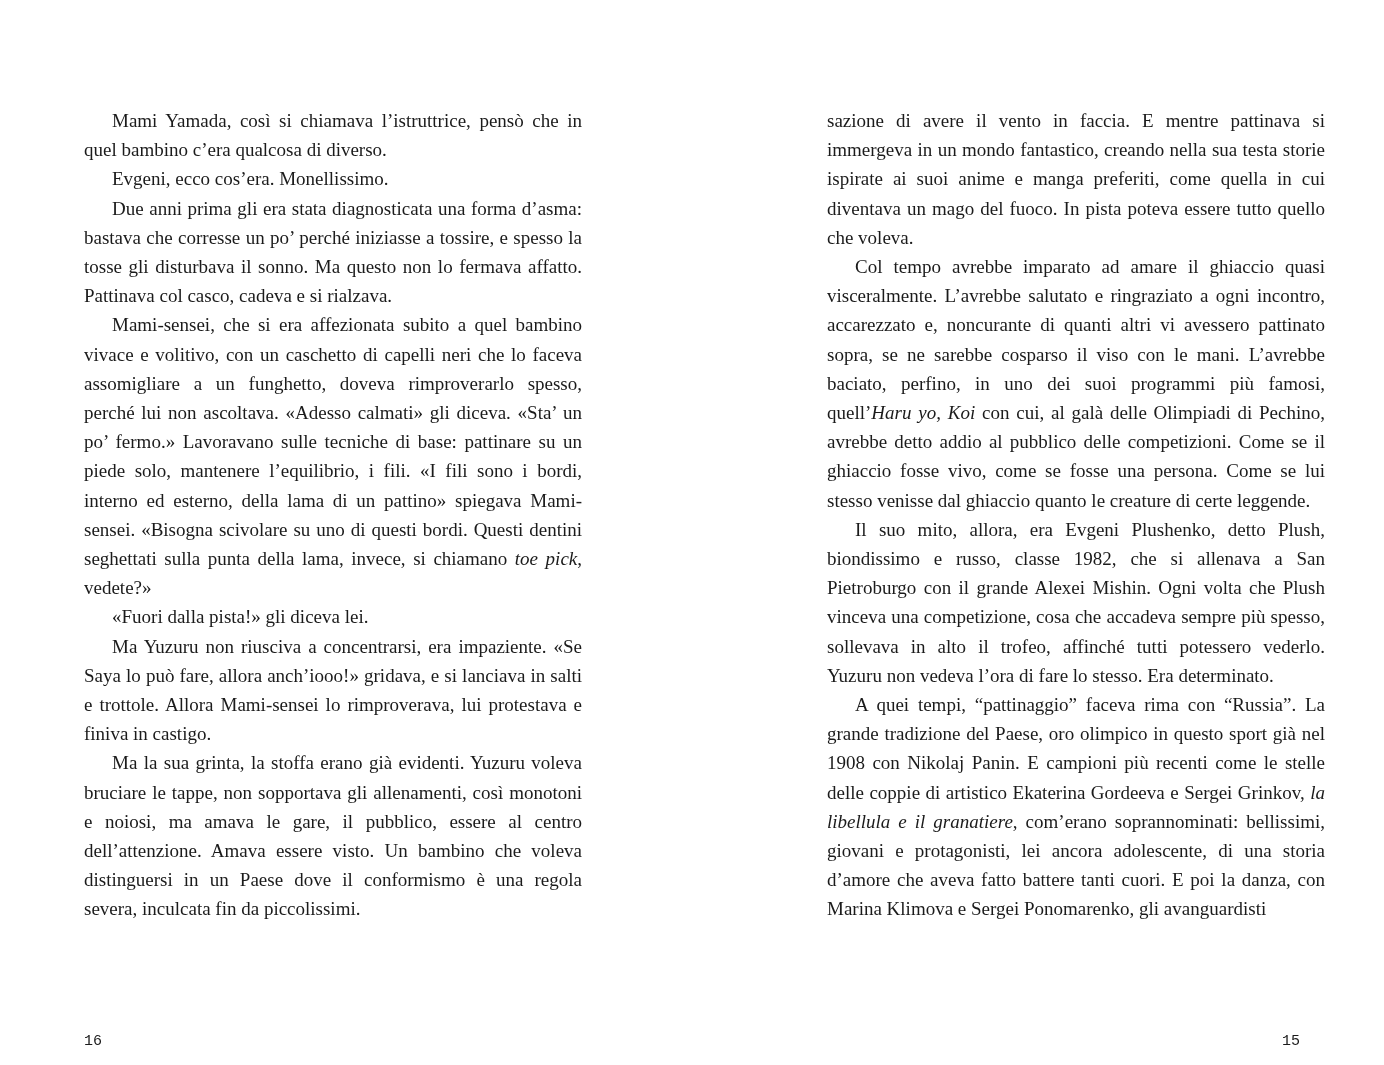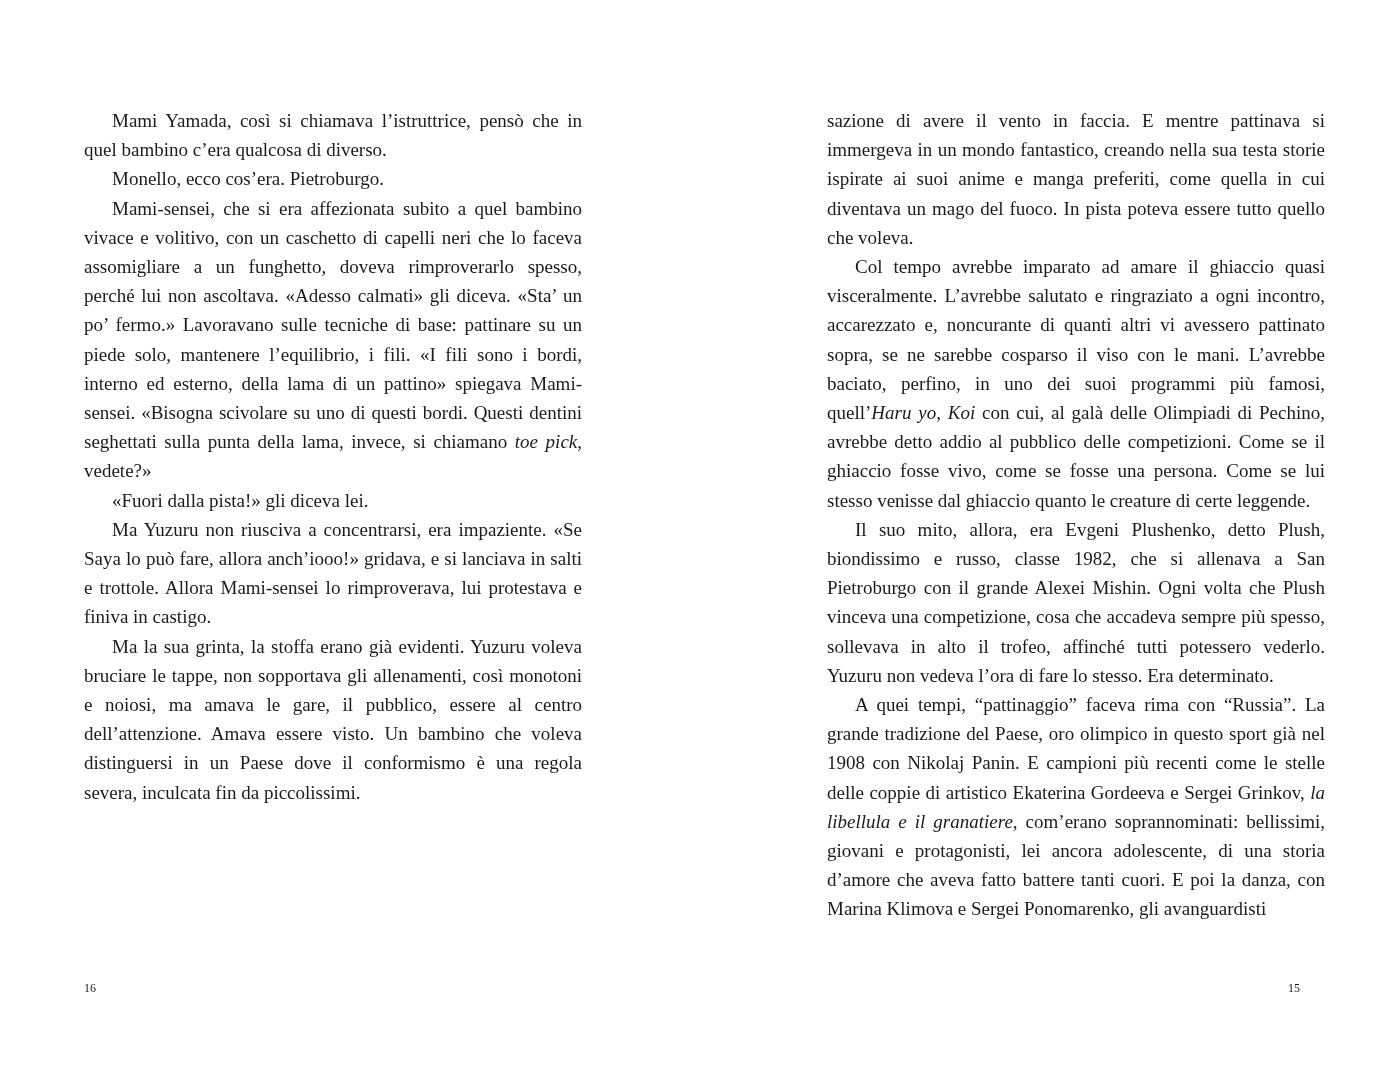--- a/index.html
+++ b/index.html
@@ -41,37 +41,39 @@
   .page.left  .text-block { left: 84px; }   
   .page.right .text-block { left: 111px; margin-left: 24px; }
   p.para {
     margin: 0;
     padding: 0;
   }
   p.para.indent { text-indent: 28px; }
   em { }
   .page-number {
     position: absolute;
-    top: 978px;
-    font-size: 12px;
+    top: 1032px;
+    font-size: 15px;
     line-height: 20px;
     color: var(--ink);
+    font-family: Liberation Mono, monospace;
   }
   .page.left  .page-number { left: 84px; }
   .page.right .page-number { right: 84px; }
 </style>
 </head>
 <body>
 
 <div class="spread">
 
   <div class="page left">
     <div class="text-block">
         <p class="para indent"><span>Mami Yamada, così si chiamava l’istruttrice, pensò che in quel bambino c’era qualcosa di diverso.</span></p>
-        <p class="para indent"><span>Monello, ecco cos’era. Pietroburgo.</span></p>
+        <p class="para indent"><span>Evgeni, ecco cos’era. Monellissimo.</span></p>
+        <p class="para indent"><span>Due anni prima gli era stata diagnosticata una forma d’asma: bastava che corresse un po’ perché iniziasse a tossire, e spesso la tosse gli disturbava il sonno. Ma questo non lo fermava affatto. Pattinava col casco, cadeva e si rialzava.</span></p>
         <p class="para indent"><span>Mami-sensei, che si era affezionata subito a quel bambino vivace e volitivo, con un caschetto di capelli neri che lo faceva assomigliare a un funghetto, doveva rimproverarlo spesso, perché lui non ascoltava. «Adesso calmati» gli diceva. «Sta’ un po’ fermo.» Lavoravano sulle tecniche di base: pattinare su un piede solo, mantenere l’equilibrio, i fili. «I fili sono i bordi, interno ed esterno, della lama di un pattino» spiegava Mami-sensei. «Bisogna scivolare su uno di questi bordi. Questi dentini seghettati sulla punta della lama, invece, si chiamano </span><em>toe pick</em><span>, vedete?»</span></p>
         <p class="para indent"><span>«Fuori dalla pista!» gli diceva lei.</span></p>
         <p class="para indent"><span>Ma Yuzuru non riusciva a concentrarsi, era impaziente. «Se Saya lo può fare, allora anch’iooo!» gridava, e si lanciava in salti e trottole. Allora Mami-sensei lo rimproverava, lui protestava e finiva in castigo.</span></p>
         <p class="para indent"><span>Ma la sua grinta, la stoffa erano già evidenti. Yuzuru voleva bruciare le tappe, non sopportava gli allenamenti, così monotoni e noiosi, ma amava le gare, il pubblico, essere al centro dell’attenzione. Amava essere visto. Un bambino che voleva distinguersi in un Paese dove il conformismo è una regola severa, inculcata fin da piccolissimi.</span></p>
       </div>
     <div class="page-number">16</div>
   </div>
 
   <div class="page right">
     <div class="text-block">

